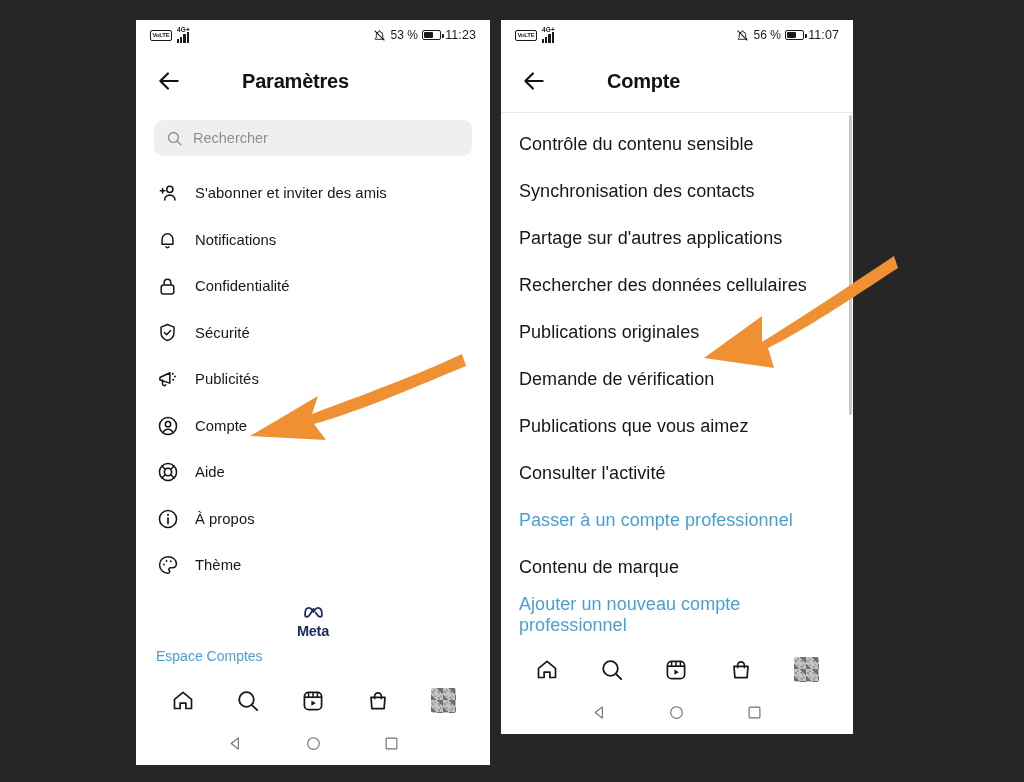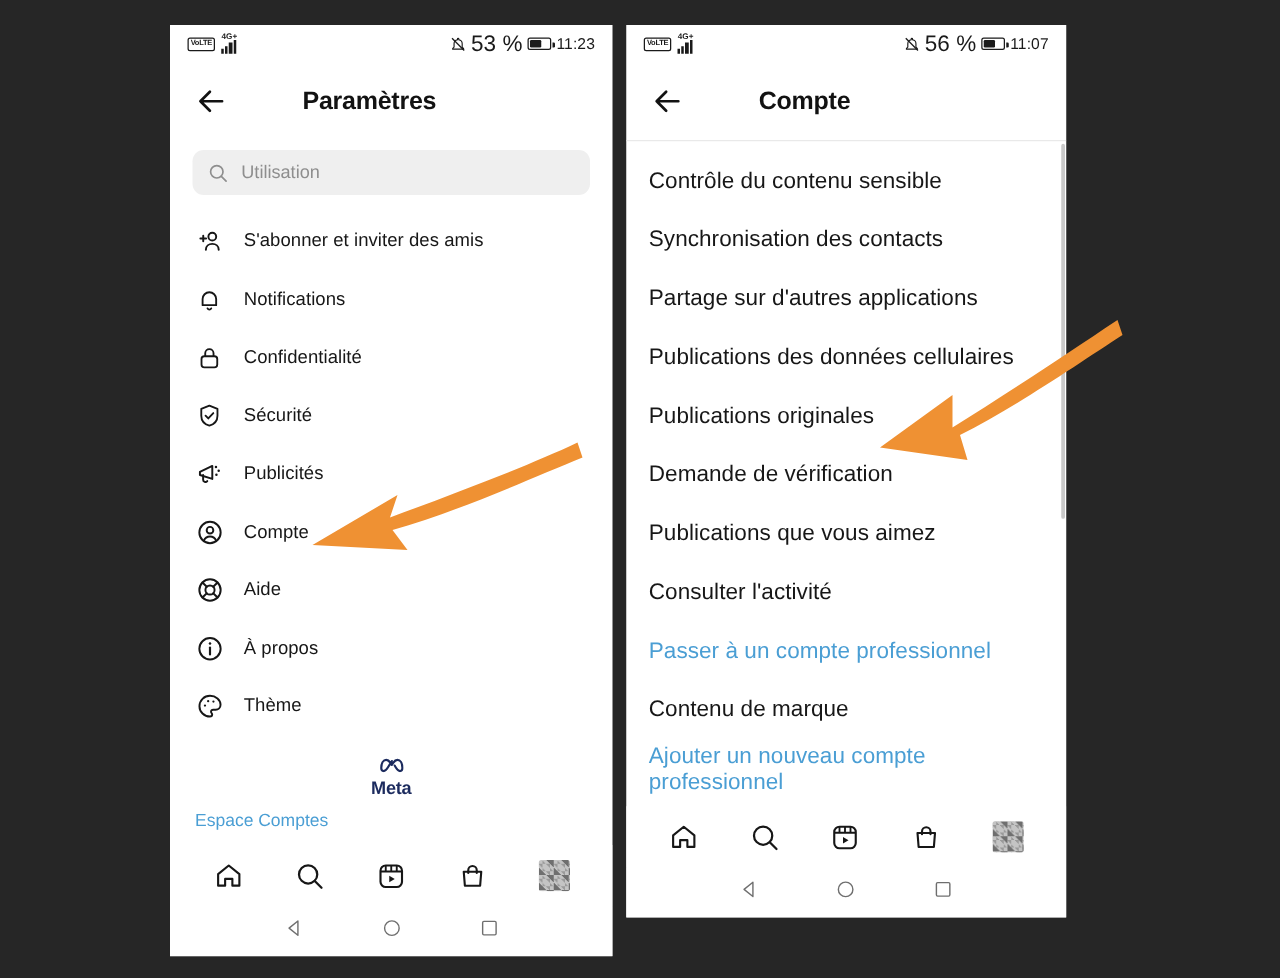--- a/index.html
+++ b/index.html
@@ -49,21 +49,21 @@
   .bars i:nth-child(4){ height: 11px; }
   .battery {
     width: 19px; height: 10px; border: 1.3px solid #1a1a1a;
     border-radius: 2px; position: relative; display: inline-block;
   }
   .battery::after {
     content:""; position:absolute; right:-3.4px; top:2.6px;
     width:2px; height:4px; background:#1a1a1a; border-radius:0 1px 1px 0;
   }
   .battery span { position:absolute; left:1.3px; top:1.3px; bottom:1.3px; width:9px; background:#1a1a1a; border-radius:1px; }
-  .pct { font-size: 18px; }
+  .pct { font-size: 12px; }
   .clock { font-size: 12.5px; }
 
   
   .appbar { display: flex; align-items: center; height: 62px; padding: 0 0 0 20px; gap: 32px; }
   .back-arrow { width: 26px; height: 26px; flex: 0 0 auto; cursor: pointer; }
   .appbar h1 {
     font-size: 20px; font-weight: 700; color: #121212;
     margin-left: 28px; letter-spacing: -.2px;
   }
   .hdr-divider { height: 1px; background: #e9e9e9; margin: 0; }
@@ -180,21 +180,21 @@
       </svg>
       <h1>Paramètres</h1>
     </div>
 
     <div class="search-wrap">
       <div class="search-field">
         <svg width="17" height="17" viewBox="0 0 24 24">
           <circle cx="10.5" cy="10.5" r="7" fill="none" stroke="#8e8e8e" stroke-width="1.9"></circle>
           <line x1="15.6" y1="15.6" x2="21" y2="21" stroke="#8e8e8e" stroke-width="1.9" stroke-linecap="round"></line>
         </svg>
-        <span class="ph">Utilisation</span>
+        <span class="ph">Rechercher</span>
       </div>
     </div>
 
     <div class="list-left">
 
       <div class="row">
         <span class="ico">
           <svg width="22" height="22" viewBox="0 0 24 24">
             <circle cx="14" cy="8" r="3.4" fill="none" stroke="#171717" stroke-width="1.7"></circle>
             <path d="M8.4 19.5c0-3.1 2.5-5.2 5.6-5.2s5.6 2.1 5.6 5.2" fill="none" stroke="#171717" stroke-width="1.7" stroke-linecap="round"></path>
@@ -392,21 +392,21 @@
       <div class="arow">
         <span class="lbl">Contrôle du contenu sensible</span>
       </div>
       <div class="arow">
         <span class="lbl">Synchronisation des contacts</span>
       </div>
       <div class="arow">
         <span class="lbl">Partage sur d'autres applications</span>
       </div>
       <div class="arow">
-        <span class="lbl">Publications des données cellulaires</span>
+        <span class="lbl">Rechercher des données cellulaires</span>
       </div>
       <div class="arow">
         <span class="lbl">Publications originales</span>
       </div>
       <div class="arow">
         <span class="lbl">Demande de vérification</span>
       </div>
       <div class="arow">
         <span class="lbl">Publications que vous aimez</span>
       </div>

